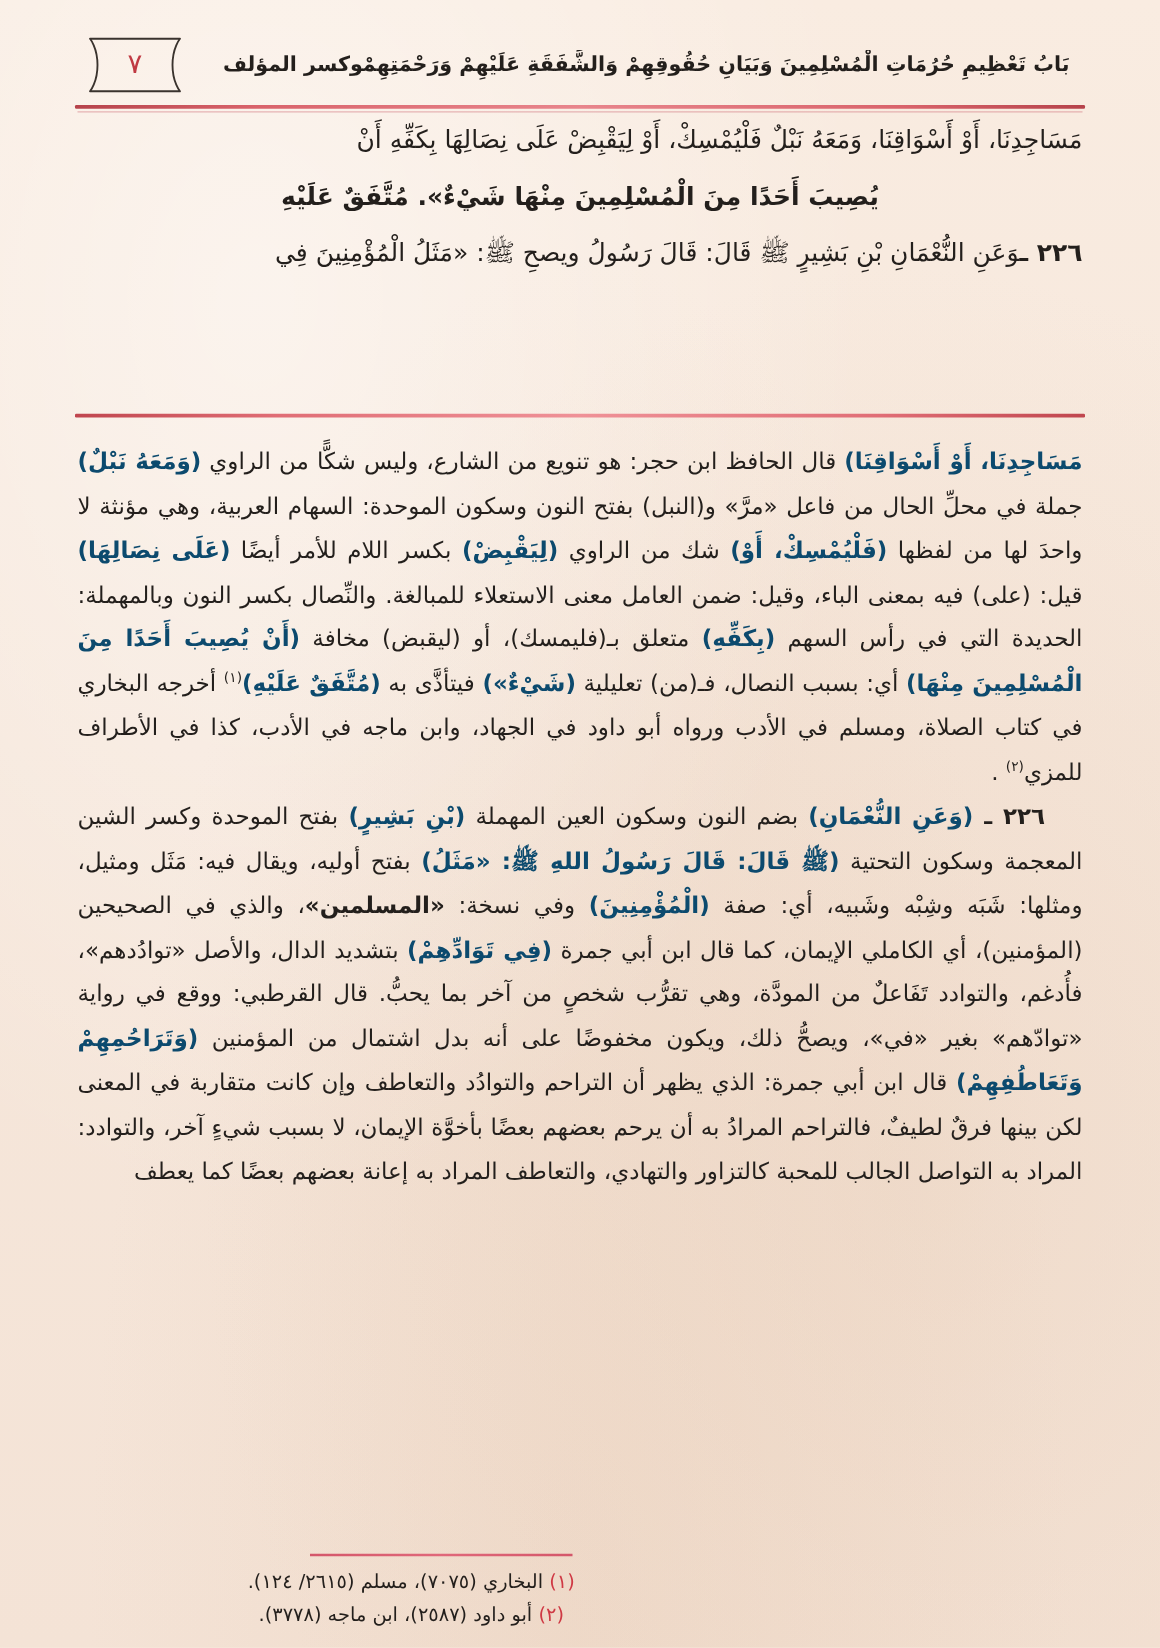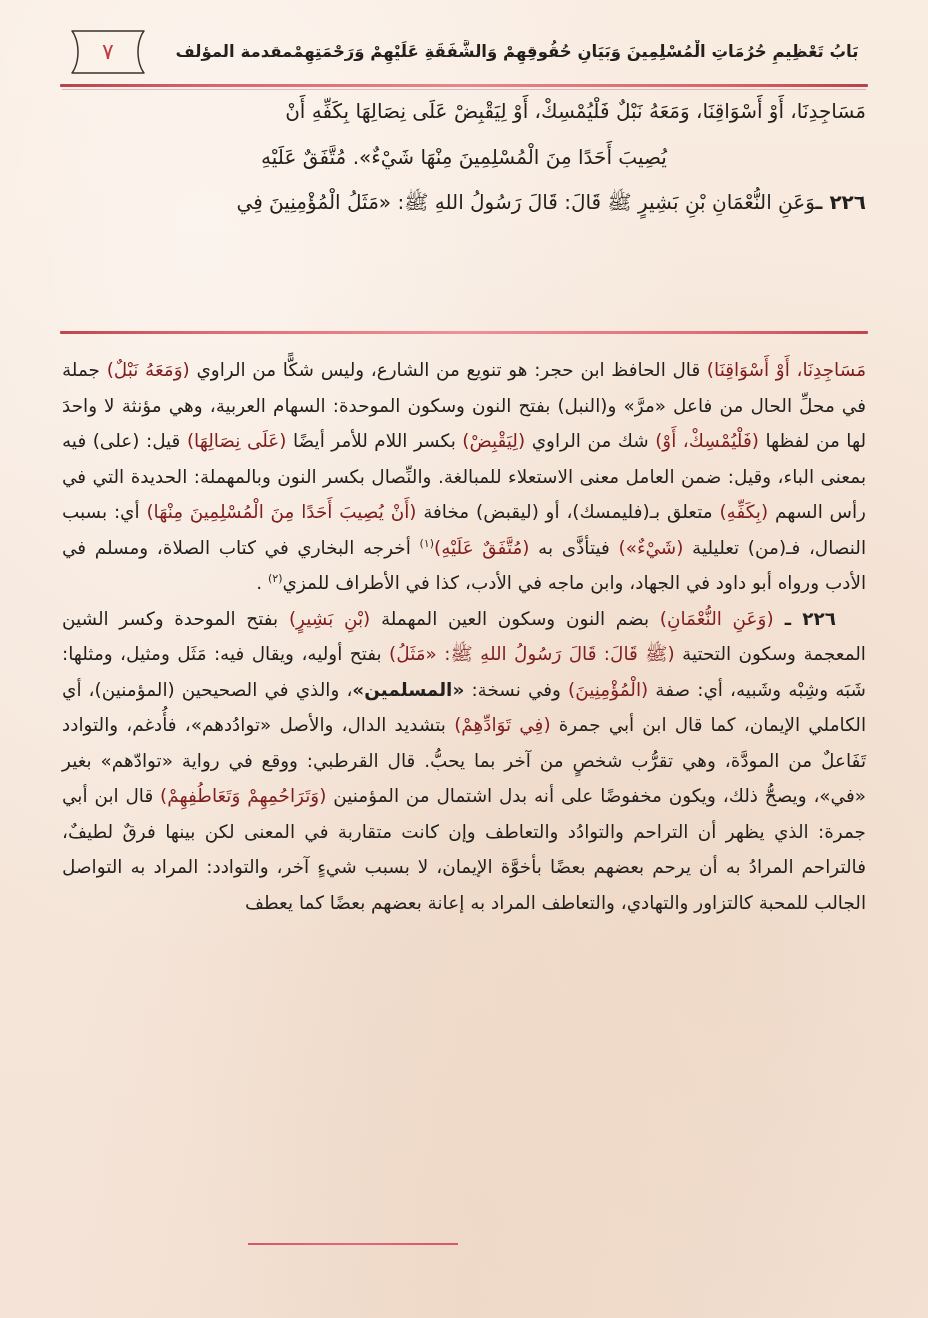--- a/index.html
+++ b/index.html
@@ -144,20 +144,21 @@
     top: 90px;
     font-size: 20px;
     line-height: 2.18;
     letter-spacing: 0;
     color: #231f1c;
   }
   .hadith-block p { margin: 0 0 2px 0; }
   .hadith-block .line-continued {
     text-align: center;
     text-align-last: center;
+    font-weight: bold;
   }
 
   .hadith-num {
     color: #231f1c;
     font-weight: 700;
   }
 
   .dots-fill {
     color: #231f1c;
     letter-spacing: 2px;
@@ -170,21 +171,21 @@
     line-height: 1.93;
     color: #231f1c;
   }
   .commentary-block p {
     margin: 0;
     text-align: justify;
     text-align-last: right;
     text-indent: 0;
   }
   .commentary-block p.indented { text-indent: 30px; }
-  .red-strong { color: #7f1d1d; font-weight: 400; }
+  .red-strong { color: #0c4a6e; font-weight: 700; }
   .bold { font-weight: 700; }
 
   sup.fn {
     font-size: 11px;
     vertical-align: super;
     line-height: 0;
     color: #231f1c;
   }
 
   
@@ -208,52 +209,62 @@
 </style>
 </head>
 <body>
 
 <div class="paper-texture"></div>
 
 <div class="page">
 
   <div class="header">
 
-    <div class="header-title">بَابُ تَعْظِيمِ حُرُمَاتِ الْمُسْلِمِينَ وَبَيَانِ حُقُوقِهِمْ وَالشَّفَقَةِ عَلَيْهِمْ وَرَحْمَتِهِمْمقدمة المؤلف</div>
+    <div class="header-title">بَابُ تَعْظِيمِ حُرُمَاتِ الْمُسْلِمِينَ وَبَيَانِ حُقُوقِهِمْ وَالشَّفَقَةِ عَلَيْهِمْ وَرَحْمَتِهِمْوكسر المؤلف</div>
 
     <div class="page-number-frame">
       <svg class="frame-svg" viewBox="0 0 92 50">
         <path d="M10,4 L82,4 C82,4 76,11 76,25 C76,39 82,46 82,46 L10,46 C10,46 16,39 16,25 C16,11 10,4 10,4 Z" fill="none" stroke="#3a332e" stroke-width="1.5" stroke-linejoin="round"></path>
       </svg>
       <div class="num">٧</div>
     </div>
 
   </div>
 
   <div class="rule-top">
     <div class="thick"></div>
     <div class="thin"></div>
   </div>
 
   <div class="block hadith-block">
     <p>مَسَاجِدِنَا، أَوْ أَسْوَاقِنَا، وَمَعَهُ نَبْلٌ فَلْيُمْسِكْ، أَوْ لِيَقْبِضْ عَلَى نِصَالِهَا بِكَفِّهِ أَنْ</p>
     <p class="line-continued">يُصِيبَ أَحَدًا مِنَ الْمُسْلِمِينَ مِنْهَا شَيْءٌ». مُتَّفَقٌ عَلَيْهِ</p>
     <p>
-      <span class="hadith-num">٢٢٦ ـ</span><span>وَعَنِ النُّعْمَانِ بْنِ بَشِيرٍ ﷺ قَالَ: قَالَ رَسُولُ اللهِ ﷺ: «مَثَلُ الْمُؤْمِنِينَ فِي</span>
+      <span class="hadith-num">٢٢٦ ـ</span><span>وَعَنِ النُّعْمَانِ بْنِ بَشِيرٍ ﷺ قَالَ: قَالَ رَسُولُ ويصحِ ﷺ: «مَثَلُ الْمُؤْمِنِينَ فِي</span>
     </p>
   </div>
 
   <div class="rule-mid">
     <div class="thick"></div>
   </div>
 
   <div class="block commentary-block">
 
     <p><span class="red-strong">مَسَاجِدِنَا، أَوْ أَسْوَاقِنَا)</span><span> قال الحافظ ابن حجر: هو تنويع من الشارع، وليس شكًّا من الراوي </span><span class="red-strong">(وَمَعَهُ نَبْلٌ)</span><span> جملة في محلِّ الحال من فاعل «مرَّ» و(النبل) بفتح النون وسكون الموحدة: السهام العربية، وهي مؤنثة لا واحدَ لها من لفظها </span><span class="red-strong">(فَلْيُمْسِكْ، أَوْ)</span><span> شك من الراوي </span><span class="red-strong">(لِيَقْبِضْ)</span><span> بكسر اللام للأمر أيضًا </span><span class="red-strong">(عَلَى نِصَالِهَا)</span><span> قيل: (على) فيه بمعنى الباء، وقيل: ضمن العامل معنى الاستعلاء للمبالغة. والنِّصال بكسر النون وبالمهملة: الحديدة التي في رأس السهم </span><span class="red-strong">(بِكَفِّهِ)</span><span> متعلق بـ(فليمسك)، أو (ليقبض) مخافة </span><span class="red-strong">(أَنْ يُصِيبَ أَحَدًا مِنَ الْمُسْلِمِينَ مِنْهَا)</span><span> أي: بسبب النصال، فـ(من) تعليلية </span><span class="red-strong">(شَيْءٌ»)</span><span> فيتأذَّى به </span><span class="red-strong">(مُتَّفَقٌ عَلَيْهِ)</span><sup class="fn">(١)</sup><span> أخرجه البخاري في كتاب الصلاة، ومسلم في الأدب ورواه أبو داود في الجهاد، وابن ماجه في الأدب، كذا في الأطراف للمزي</span><sup class="fn">(٢)</sup><span> .</span></p>
 
     <p class="indented"><span class="bold">٢٢٦ ـ </span><span class="red-strong">(وَعَنِ النُّعْمَانِ)</span><span> بضم النون وسكون العين المهملة </span><span class="red-strong">(بْنِ بَشِيرٍ)</span><span> بفتح الموحدة وكسر الشين المعجمة وسكون التحتية </span><span class="red-strong">(ﷺ قَالَ: قَالَ رَسُولُ اللهِ ﷺ: «مَثَلُ)</span><span> بفتح أوليه، ويقال فيه: مَثَل ومثيل، ومثلها: شَبَه وشِبْه وشَبيه، أي: صفة </span><span class="red-strong">(الْمُؤْمِنِينَ)</span><span> وفي نسخة: </span><span class="bold">«المسلمين»</span><span>، والذي في الصحيحين (المؤمنين)، أي الكاملي الإيمان، كما قال ابن أبي جمرة </span><span class="red-strong">(فِي تَوَادِّهِمْ)</span><span> بتشديد الدال، والأصل «توادُدهم»، فأُدغم، والتوادد تَفَاعلٌ من المودَّة، وهي تقرُّب شخصٍ من آخر بما يحبُّ. قال القرطبي: ووقع في رواية «توادّهم» بغير «في»، ويصحُّ ذلك، ويكون مخفوضًا على أنه بدل اشتمال من المؤمنين </span><span class="red-strong">(وَتَرَاحُمِهِمْ وَتَعَاطُفِهِمْ)</span><span> قال ابن أبي جمرة: الذي يظهر أن التراحم والتوادُد والتعاطف وإن كانت متقاربة في المعنى لكن بينها فرقٌ لطيفٌ، فالتراحم المرادُ به أن يرحم بعضهم بعضًا بأخوَّة الإيمان، لا بسبب شيءٍ آخر، والتوادد: المراد به التواصل الجالب للمحبة كالتزاور والتهادي، والتعاطف المراد به إعانة بعضهم بعضًا كما يعطف</span></p>
 
   </div>
 
   <div class="rule-footnote"></div>
 
+  <div class="footnotes">
+    <div class="fn-row">
+      <span class="fn-marker">(١)</span>
+      <span>البخاري (٧٠٧٥)، مسلم (٢٦١٥/ ١٢٤).</span>
+    </div>
+    <div class="fn-row">
+      <span class="fn-marker">(٢)</span>
+      <span>أبو داود (٢٥٨٧)، ابن ماجه (٣٧٧٨).</span>
+    </div>
+  </div>
 
 </div>
 
 </body></html>

